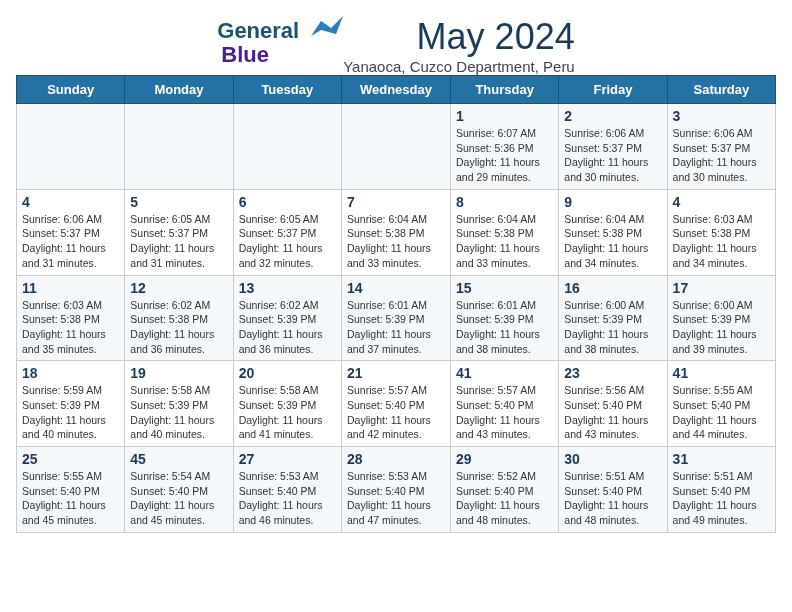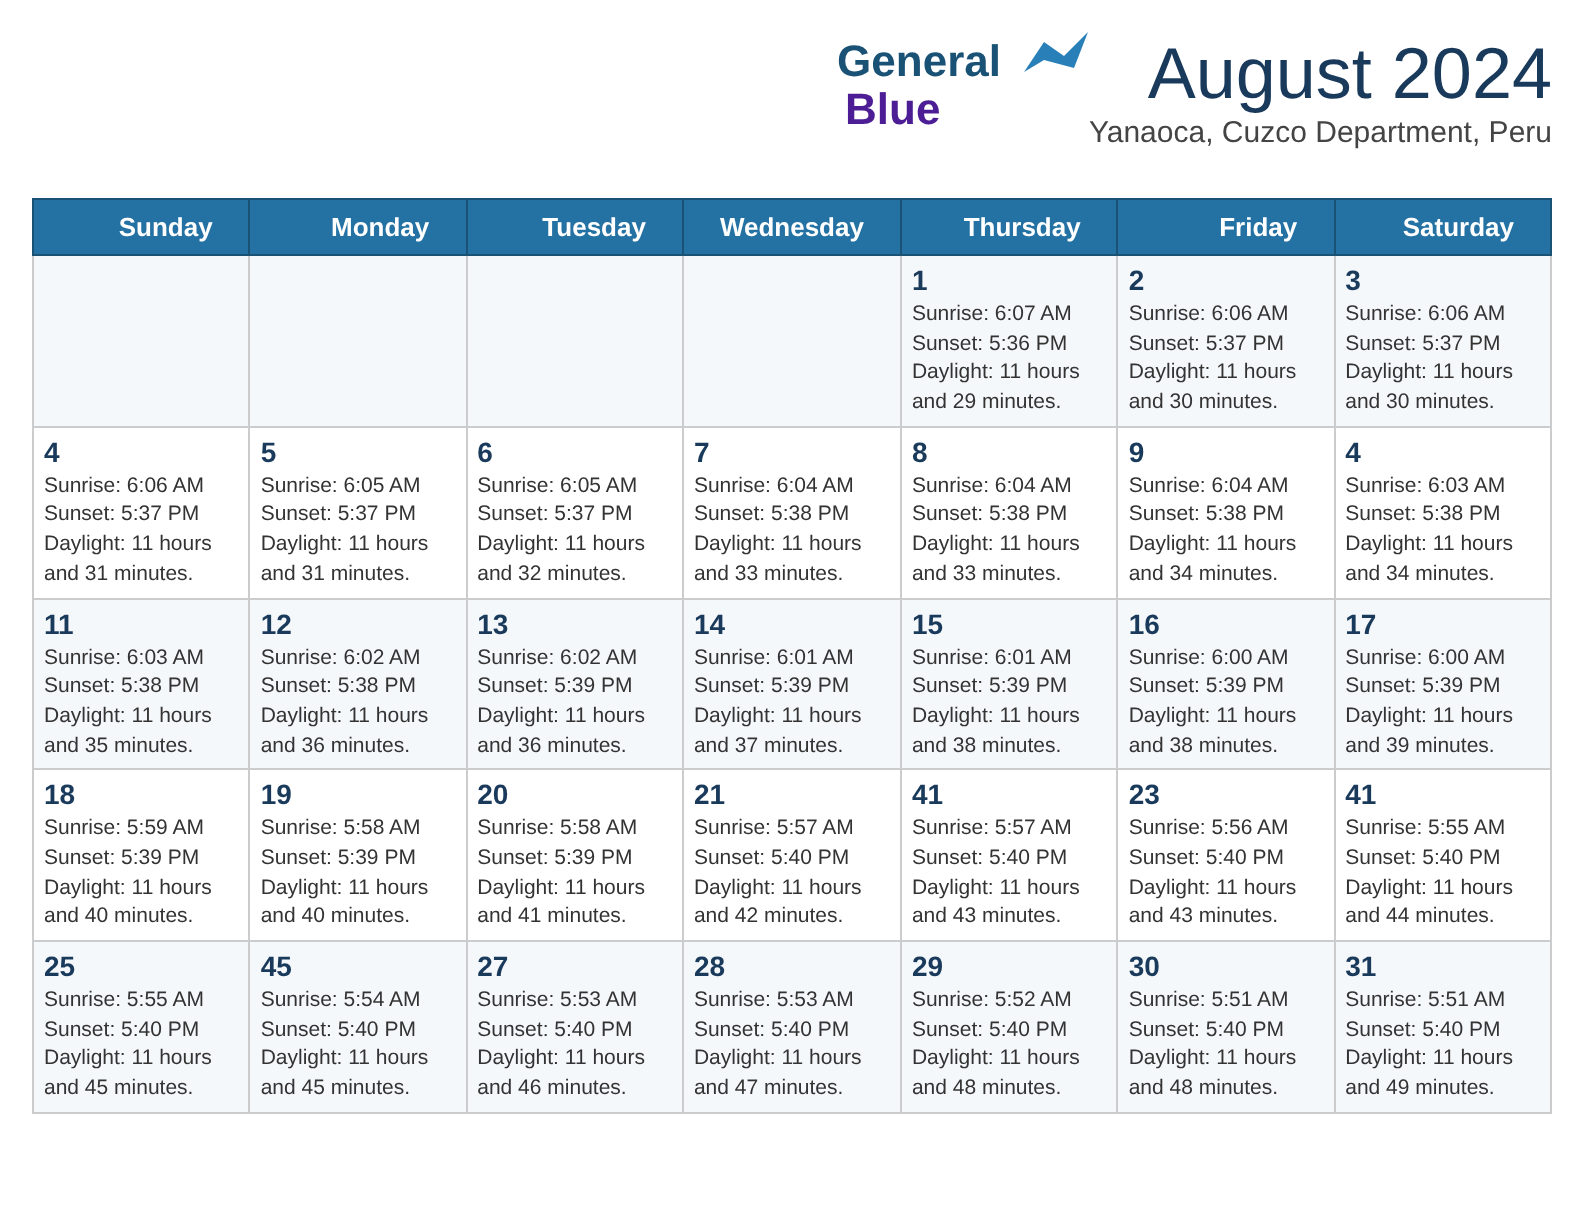--- a/index.html
+++ b/index.html
@@ -5,23 +5,23 @@
     * { margin: 0; padding: 0; box-sizing: border-box; }
     body {
       font-family: Arial, sans-serif;
       background: #fff;
       width: 792px;
       min-height: 612px;
       padding: 16px;
     }
     .header {
       display: flex;
-      justify-content: flex-end;
+      justify-content: center;
       align-items: flex-start;
-      margin-bottom: 24px;
+      margin-bottom: 0;
     }
     .logo {
       display: flex;
       flex-direction: column;
       align-items: flex-start;
     }
     .title-area {
       text-align: right;
     }
     .month-year {
@@ -35,21 +35,21 @@
     }
     table {
       width: 100%;
       border-collapse: collapse;
       font-size: 11px;
     }
     thead tr th {
       background: #2471a3;
       color: #fff;
       padding: 6px 18px;
-      text-align: right;
+      text-align: center;
       font-size: 13px;
       font-weight: bold;
       border: 1px solid #1a5276;
     }
     tbody tr td {
       border: 1px solid #ccc;
       vertical-align: top;
       padding: 4px 5px;
       min-height: 80px;
       width: calc(100% / 7);
@@ -82,21 +82,21 @@
     <div style="display:flex; align-items:center;">
       <span style="font-size:22px; font-weight:bold; color:#1a5276;">General</span>
       <svg width="42" height="30" viewBox="0 0 42 30" style="margin-left:2px;">
         <polygon points="10,20 20,5 30,12 42,0 35,18 20,14" fill="#2980b9"></polygon>
         <polygon points="10,20 0,10 8,18" fill="#1a5276"></polygon>
       </svg>
     </div>
     <span style="font-size:22px; font-weight:bold; color:#4c1d95; margin-left:4px; margin-top:-4px;">Blue</span>
   </div>
   <div class="title-area">
-    <div class="month-year">August 2024</div>
+    <div class="month-year">May 2024</div>
     <div class="location">Yanaoca, Cuzco Department, Peru</div>
   </div>
 </div>
 
 <table>
   <thead>
     <tr>
     <th>Sunday</th>
         <th>Monday</th>
         <th>Tuesday</th>

